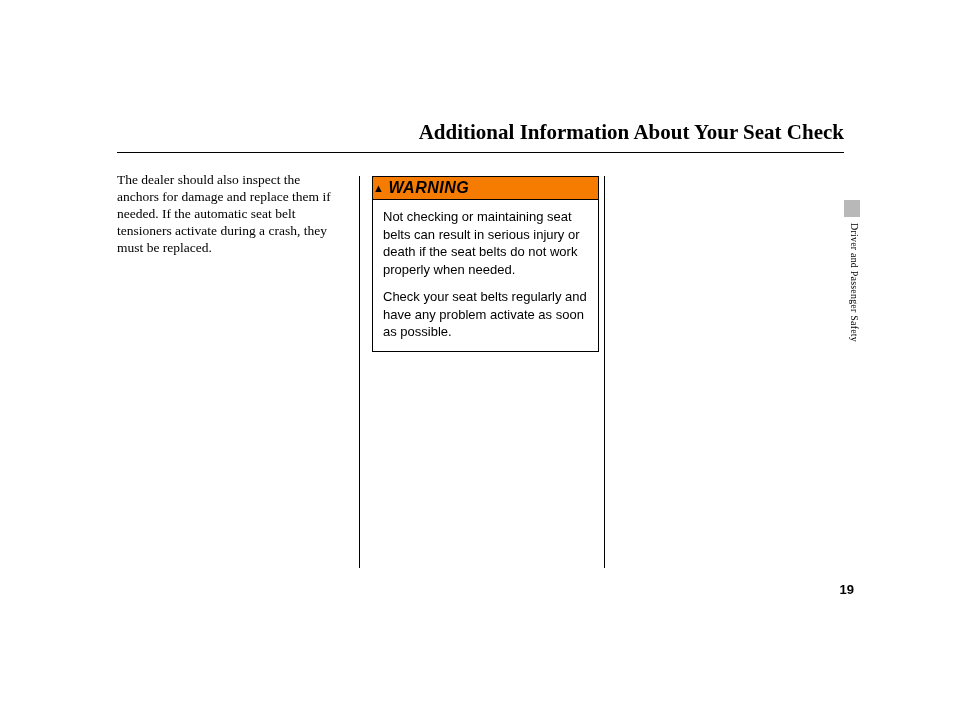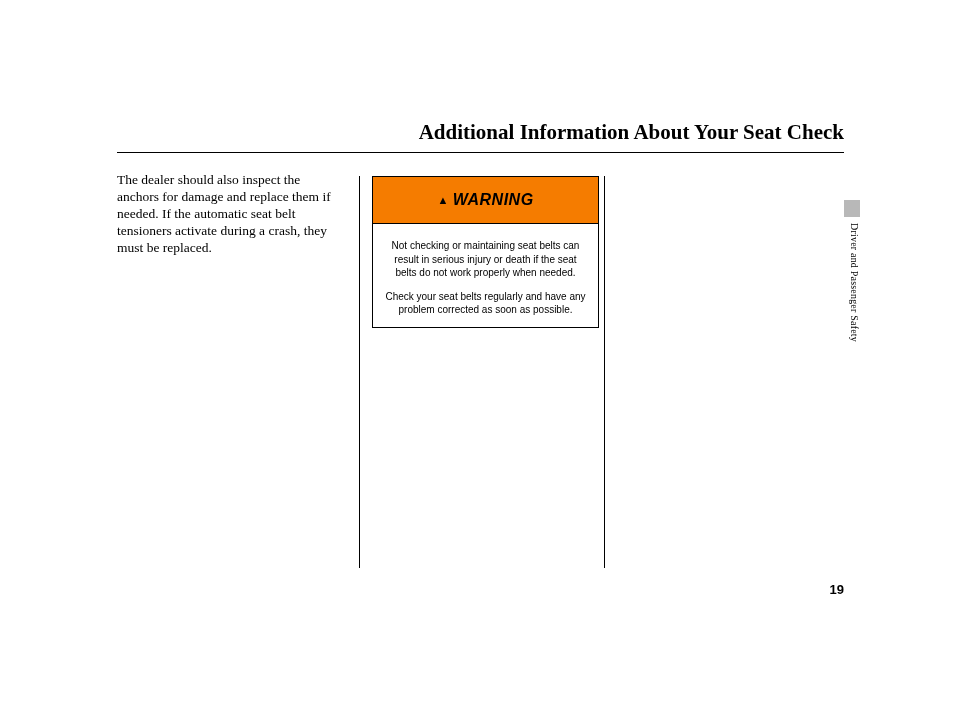--- a/index.html
+++ b/index.html
@@ -58,41 +58,39 @@
   .warning-box {
     position: absolute;
     top: 176px;
     left: 372px;
     width: 225px;
     border: 1px solid #000;
     font-family: Arial, Helvetica, sans-serif;
   }
   .warning-header {
     background: #f57c00;
-    text-align: center;
-    padding: 14px 0;
+    padding: 2px 0;
     border-bottom: 1px solid #000;
     font-size: 16px;
     font-weight: 900;
     font-family: Arial, Helvetica, sans-serif;
     font-style: italic;
     letter-spacing: 0.5px;
   }
   .warning-header .tri {
     display: inline-block;
     font-size: 11px;
     vertical-align: 1px;
     margin-right: 4px;
     font-style: normal;
   }
   .warning-body {
-    padding: 15px 10px 10px 10px;
-    font-size: 10px;
+    padding: 8px 10px 10px 10px;
+    font-size: 13px;
     line-height: 1.35;
-    text-align: center;
   }
   .warning-body p {
     margin: 0 0 10px 0;
   }
   .warning-body p:last-child {
     margin-bottom: 0;
   }
   .side-tab {
     position: absolute;
     top: 200px;
@@ -108,21 +106,21 @@
     width: 14px;
     height: 180px;
     font-family: Georgia, 'Times New Roman', serif;
     font-size: 10px;
     writing-mode: vertical-rl;
     text-orientation: mixed;
     letter-spacing: 0.2px;
   }
   .page-number {
     position: absolute;
-    right: 110px;
+    right: 100px;
     top: 582px;
     font-family: Arial, Helvetica, sans-serif;
     font-size: 13px;
     font-weight: bold;
   }
 </style>
 </head>
 <body>
 
 <div class="page-title">Additional Information About Your Seat Check</div>
@@ -132,20 +130,20 @@
 
 <div class="col-sep-1"></div>
 <div class="col-sep-2"></div>
 
 <div class="warning-box">
   <div class="warning-header">
     <span class="tri">▲</span><span>WARNING</span>
   </div>
   <div class="warning-body">
     <p>Not checking or maintaining seat belts can result in serious injury or death if the seat belts do not work properly when needed.</p>
-    <p>Check your seat belts regularly and have any problem corrected as soon as possible.</p>
+    <p>Check your seat belts regularly and have any problem activate as soon as possible.</p>
   </div>
 </div>
 
 <div class="side-tab"></div>
 <div class="side-label">Driver and Passenger Safety</div>
 
 <div class="page-number">19</div>
 
 </body></html>

